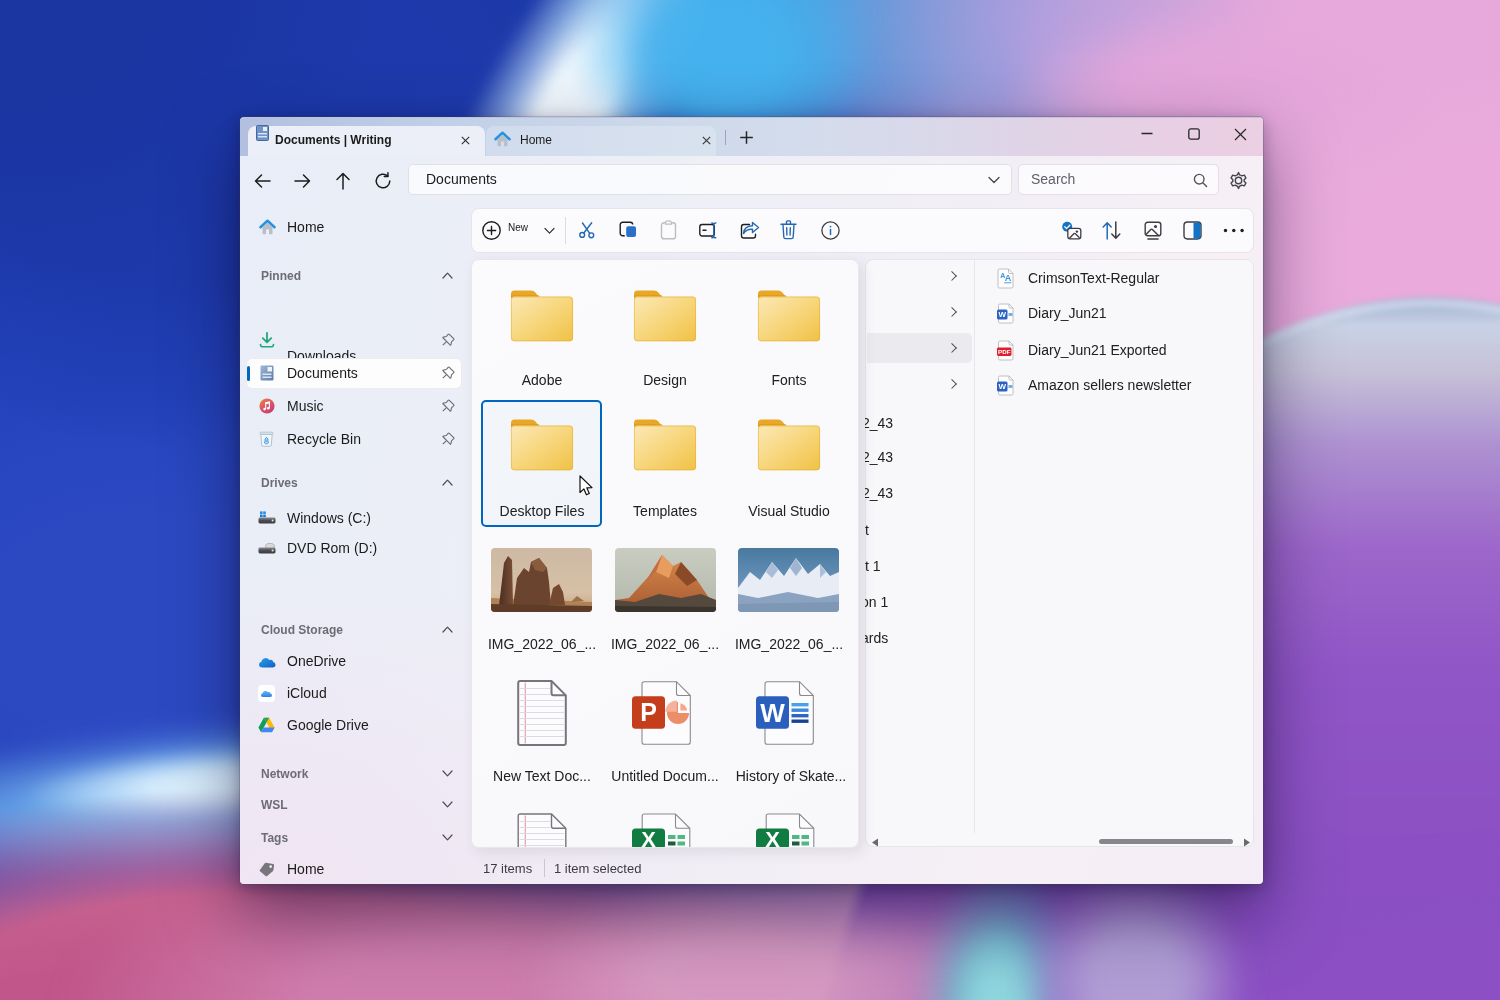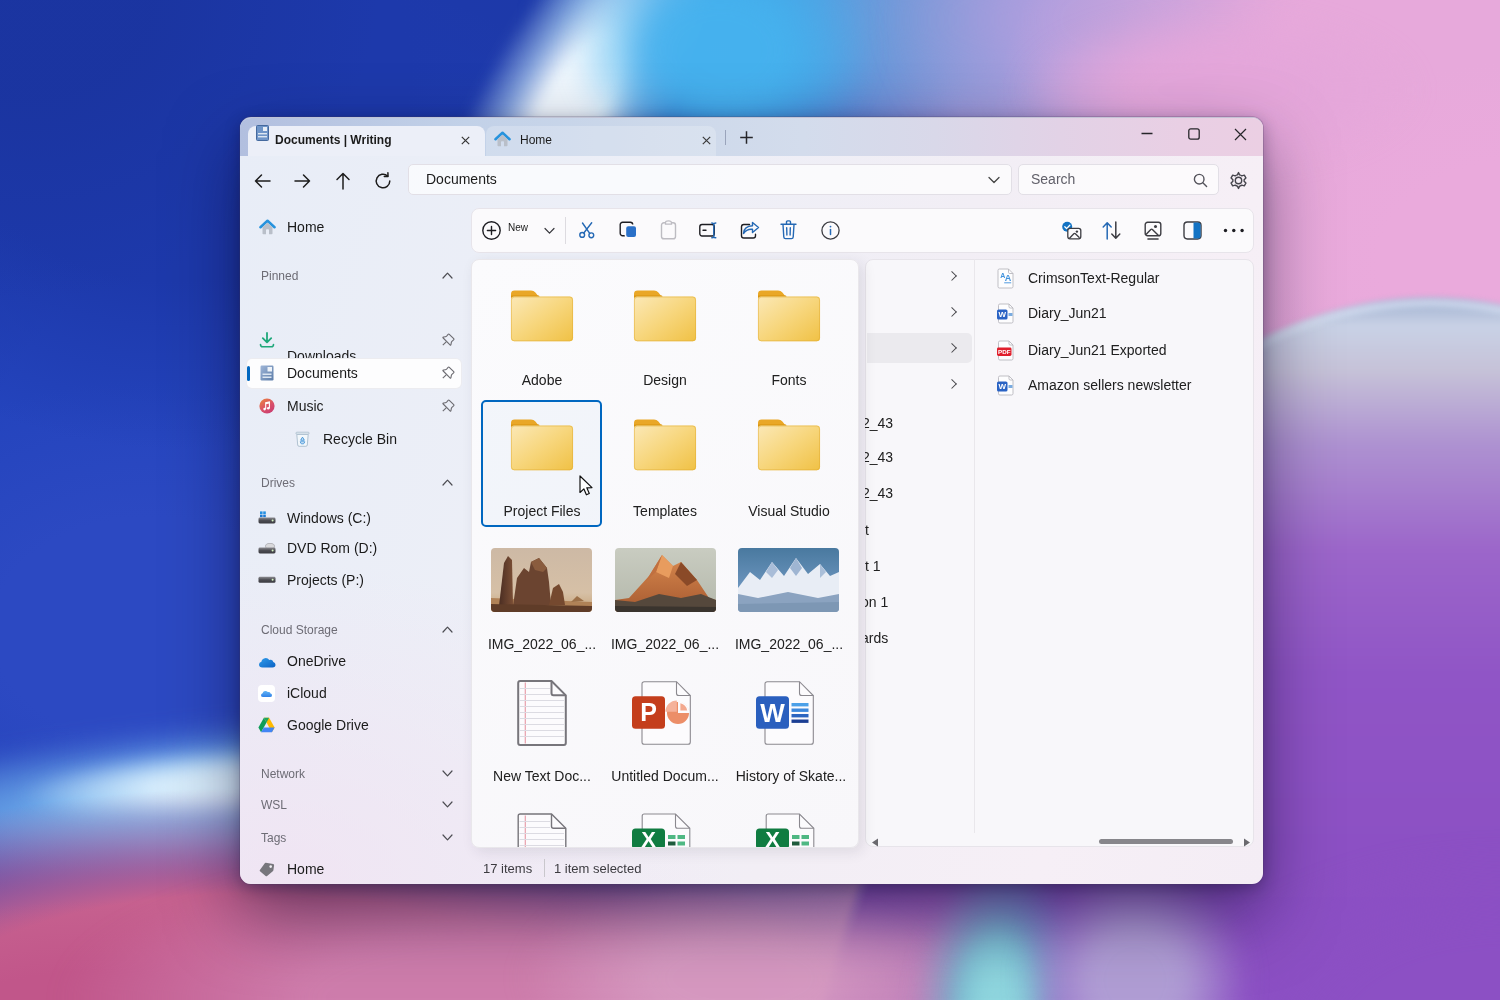--- a/index.html
+++ b/index.html
@@ -1,31 +1,31 @@
 <!DOCTYPE html>
 <html><head>
 <meta charset="utf-8">
 <style>
   * { margin:0; padding:0; box-sizing:border-box; }
   html,body { width:1500px; height:1000px; overflow:hidden; font-family:"Liberation Sans",sans-serif; }
   .abs { position:absolute; }
   body { position:relative; background:linear-gradient(100deg,#1e3cb0 0%,#2544bc 25%,#4450c2 38%,#8f72cc 50%,#c791d2 60%,#dfa3d8 70%,#e3a7da 82%,#cf93d0 92%,#a566c8 100%); }
   .blob { position:absolute; border-radius:50%; }
-  .win { position:absolute; left:240px; top:117px; width:1023px; height:767px; border-radius:11px; overflow:hidden; border-top:1px solid rgba(60,72,125,.26); box-shadow:0 0 0 1px rgba(70,60,95,.22), 0 30px 70px rgba(10,5,40,.5), 0 4px 16px rgba(10,5,40,.3); background:linear-gradient(108deg,#e8edf7 0%,#edeff7 35%,#f2eef5 60%,#f6eff6 82%,#f4edf5 100%); }
+  .win { position:absolute; left:240px; top:117px; width:1023px; height:767px; border-radius:4px; overflow:hidden; border-top:1px solid rgba(60,72,125,.26); box-shadow:0 0 0 1px rgba(70,60,95,.22), 0 30px 70px rgba(10,5,40,.5), 0 4px 16px rgba(10,5,40,.3); background:linear-gradient(108deg,#e8edf7 0%,#edeff7 35%,#f2eef5 60%,#f6eff6 82%,#f4edf5 100%); }
   .tabbar { position:absolute; left:0; top:0; width:100%; height:38px; background:linear-gradient(90deg,#b2bfdf 0%,#c2d1e8 22%,#ccd8ea 40%,#d3dcec 55%,#d9d8e9 68%,#e2d2e6 80%,#e9cfe4 92%,#ebcfe3 100%); }
   .tab-active { position:absolute; left:8px; top:8px; width:237px; height:30px; background:#eceff8; border-radius:8px 8px 0 0; }
   .tab-home { position:absolute; left:246px; top:8px; width:230px; height:30px; background:rgba(255,255,255,.22); border-radius:8px 8px 0 0; }
   .tabtxt { font-size:12px; font-weight:700; color:#1b1b1b; }
   .tabtxt2 { font-size:12px; color:#1b1b1b; }
   .toolbar { position:absolute; left:0; top:38px; width:100%; height:50px; }
   .addr { position:absolute; left:168px; top:8px; width:604px; height:31px; background:rgba(255,255,255,.68); border:1px solid #e2dfe6; border-radius:5px; }
   .srch { position:absolute; left:778px; top:8px; width:201px; height:31px; background:rgba(255,255,255,.68); border:1px solid #e2dfe6; border-radius:5px; }
   .panel { position:absolute; background:#fbfafc; border:1px solid #e7e4ea; border-radius:8px; }
   .sideitem { position:absolute; left:0; width:230px; height:32px; font-size:14px; color:#1b1b1b; }
-  .sidehead { position:absolute; left:21px; font-size:12px; font-weight:400; color:#6d6c75; }
+  .sidehead { position:absolute; left:21px; font-size:12px; font-weight:700; color:#6d6c75; }
   .glabel { position:absolute; font-size:14px; color:#202020; text-align:center; white-space:nowrap; }
   .rowtxt { position:absolute; font-size:14px; color:#202020; white-space:nowrap; }
   svg { display:block; }
   .chev { position:absolute; width:8px; height:12px; }
   .chev::before { content:""; position:absolute; left:0; top:0; width:6px; height:6px; border-right:1.4px solid #454549; border-bottom:1.4px solid #454549; transform:rotate(-45deg) translate(0,2px); }
 
 </style>
 </head>
 <body>
 
@@ -240,21 +240,21 @@
         <span class="abs" style="left:47px;top:8px;">Music</span>
         <span class="abs" style="left:201px;top:9px;">
           <svg width="14" height="14" viewBox="0 0 14 14">
             <g fill="none" stroke="#6c6b71" stroke-width="1.1">
               <path d="M8.3 1.3 L12.7 5.7 Q13.3 6.3 12.6 6.9 L10.9 8.4 Q10.4 8.9 10.3 9.6 L10 11.5 Q9.8 12.6 9 11.8 L2.2 5 Q1.4 4.2 2.5 4 L4.4 3.7 Q5.1 3.6 5.6 3.1 L7.1 1.4 Q7.7 0.7 8.3 1.3 Z"></path>
               <path d="M5.2 8.8 L1.8 12.2"></path>
             </g>
           </svg>
         </span>
       </div>
-      <div class="sideitem" style="top:217px;margin-left:36px;">
+      <div class="sideitem" style="top:217px;">
         <span class="abs" style="left:19px;top:7px;">
           <svg width="15" height="17" viewBox="0 0 15 17">
             <path d="M1.8 4.5 L13.2 4.5 L12.3 15 Q12.2 16.3 10.9 16.3 L4.1 16.3 Q2.8 16.3 2.7 15 Z" fill="#f2f7fb" stroke="#a9bccc" stroke-width="0.9"></path>
             <rect x="0.9" y="2.2" width="13.2" height="2" rx="1" fill="#e4edf4" stroke="#a9bccc" stroke-width="0.8"></rect>
             <path d="M7.5 7.2 L9.3 10.2 L5.7 10.2 Z" fill="none" stroke="#3f93d8" stroke-width="1"></path>
             <path d="M5.2 11.8 L9.8 11.8 L8.6 13.8 L6.3 13.8 Z" fill="none" stroke="#3f93d8" stroke-width="0.9"></path>
           </svg>
         </span>
         <span class="abs" style="left:47px;top:8px;">Recycle Bin</span>
         <span class="abs" style="left:201px;top:9px;">
@@ -303,36 +303,20 @@
               <linearGradient id="drv2" x1="0" y1="0" x2="0" y2="1">
                 <stop offset="0" stop-color="#8b8b90"></stop>
                 <stop offset="0.5" stop-color="#4c4c52"></stop>
                 <stop offset="1" stop-color="#3a3a40"></stop>
               </linearGradient>
             </defs>
             <circle cx="14.6" cy="7.5" r="1" fill="#d6f3c2"></circle>
           </svg>
         </span>
         <span class="abs" style="left:47px;top:8px;">DVD Rom (D:)</span>
-      </div>
-      <div class="sideitem" style="top:358px;">
-        <span class="abs" style="left:18px;top:12px;">
-          <svg width="18" height="8" viewBox="0 0 18 8">
-            <rect x="0.5" y="0.8" width="17" height="6" rx="1.4" fill="url(#drv3)"></rect>
-            <defs>
-              <linearGradient id="drv3" x1="0" y1="0" x2="0" y2="1">
-                <stop offset="0" stop-color="#8b8b90"></stop>
-                <stop offset="0.5" stop-color="#4c4c52"></stop>
-                <stop offset="1" stop-color="#3a3a40"></stop>
-              </linearGradient>
-            </defs>
-            <circle cx="14.6" cy="3.8" r="1" fill="#d6f3c2"></circle>
-          </svg>
-        </span>
-        <span class="abs" style="left:47px;top:8px;">Projects (P:)</span>
       </div>
       <div class="sidehead" style="top:417px;">Cloud Storage</div>
       <div class="abs" style="left:202px;top:420px;">
         <svg width="11" height="7" viewBox="0 0 11 7">
           <path d="M1 6 L5.5 1.2 L10 6" fill="none" stroke="#4c4c52" stroke-width="1.2" stroke-linecap="round" stroke-linejoin="round"></path>
         </svg>
       </div>
       <div class="sideitem" style="top:439px;">
         <span class="abs" style="left:18px;top:11px;">
           <svg width="18" height="12" viewBox="0 0 18 12">
@@ -618,21 +602,21 @@
       <div class="abs" style="left:160px;top:158px;">
         <svg width="66" height="53">
           <use href="#folder"></use>
         </svg>
       </div>
       <div class="abs" style="left:284px;top:158px;">
         <svg width="66" height="53">
           <use href="#folder"></use>
         </svg>
       </div>
-      <div class="glabel" style="left:10px;top:243px;width:120px;">Project Files</div>
+      <div class="glabel" style="left:10px;top:243px;width:120px;">Desktop Files</div>
       <div class="glabel" style="left:133px;top:243px;width:120px;">Templates</div>
       <div class="glabel" style="left:257px;top:243px;width:120px;">Visual Studio</div>
       <div class="abs" style="left:107px;top:215px;">
         <svg width="15" height="22" viewBox="0 0 15 22">
           <path d="M1 1 L1 17.5 L4.9 13.9 L7.4 19.8 L10.3 18.5 L7.8 12.8 L13 12.6 Z" fill="#fff" stroke="#111" stroke-width="1.2" stroke-linejoin="round"></path>
         </svg>
       </div>
 
       <div class="abs" style="left:19px;top:288px;border-radius:4px;overflow:hidden;">
         <svg width="101" height="64" viewBox="0 0 101 64">

